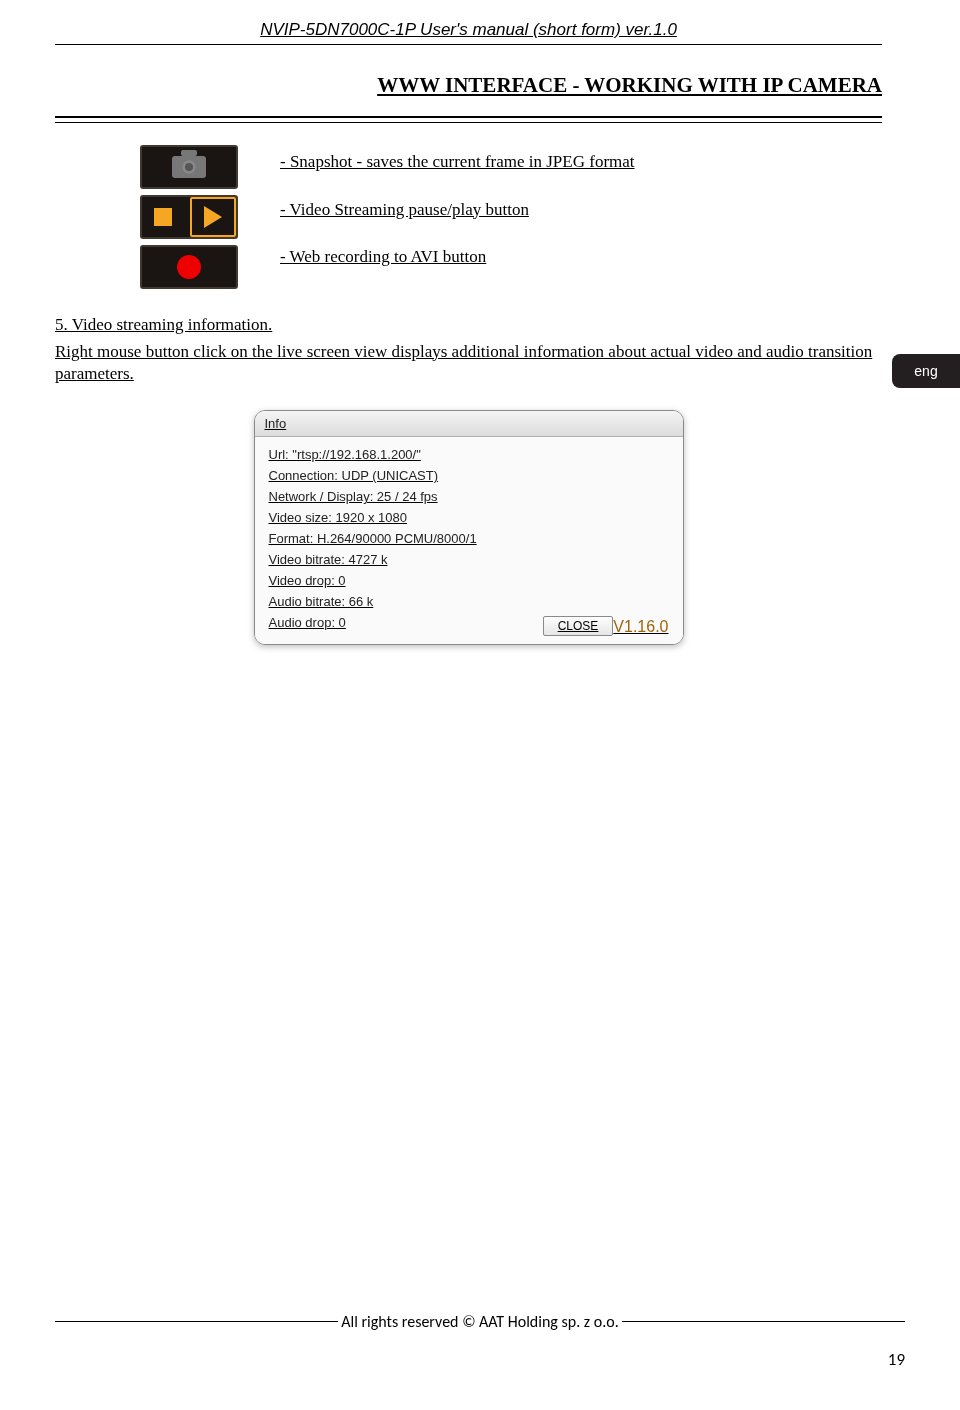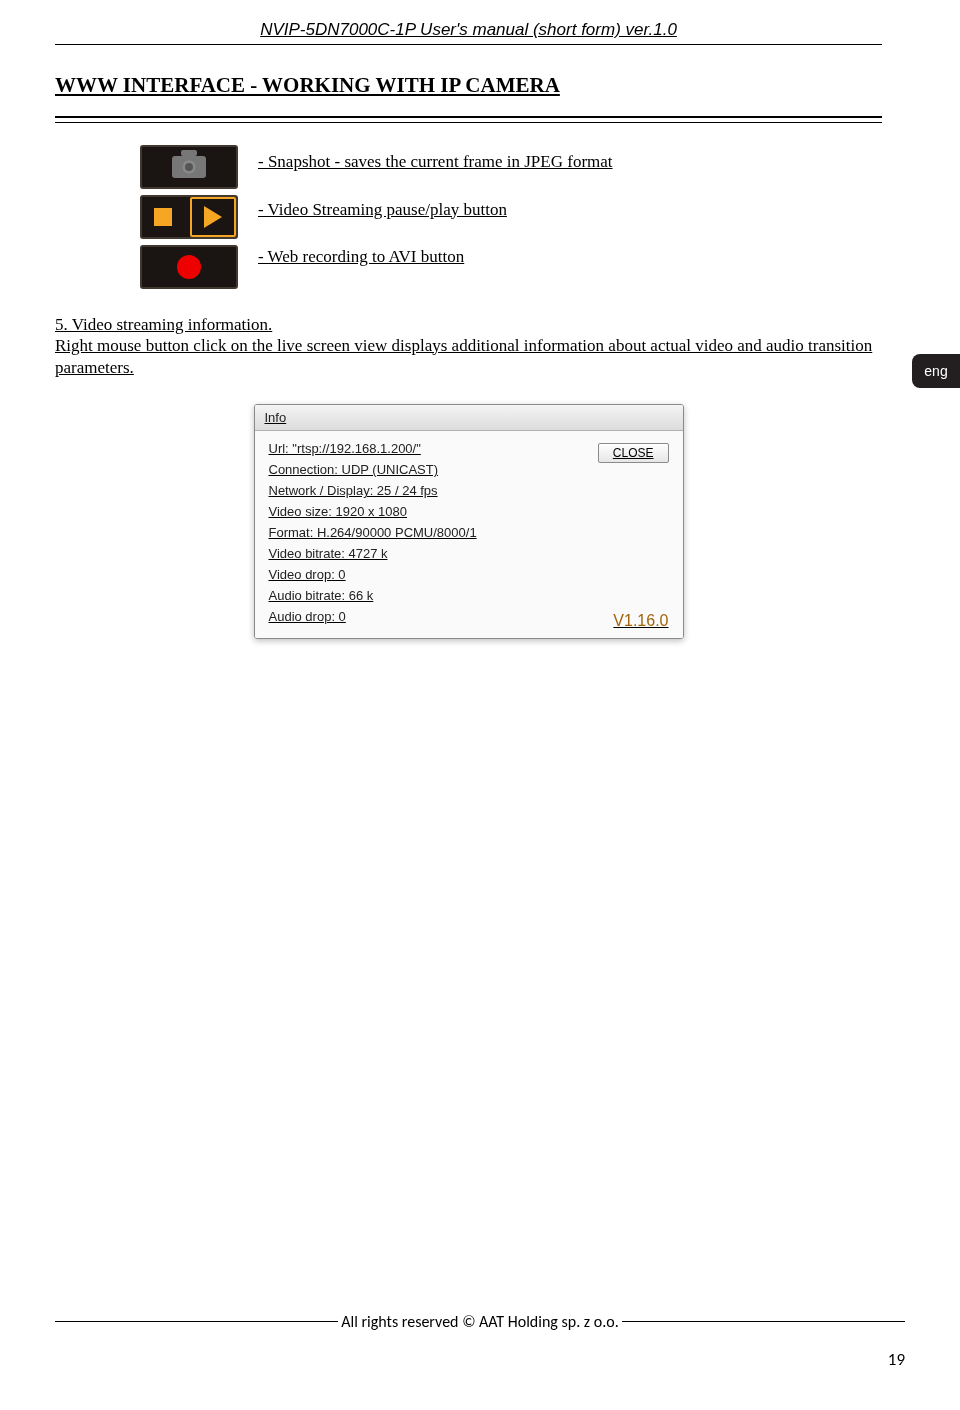--- a/index.html
+++ b/index.html
@@ -23,91 +23,91 @@
     font-style: italic;
     font-size: 17px;
     text-align: center;
     margin-bottom: 4px;
   }
   .hr-top { border: none; border-top: 1.5px solid #000; margin: 0 0 18px 0; }
   .section-title {
     font-family: "Times New Roman", serif;
     font-weight: bold;
     font-size: 21px;
-    text-align: left;
+    text-align: right;
     margin: 28px 0 18px 0;
   }
   .double-hr {
     border: none;
     border-top: 2px solid #000;
     border-bottom: 1px solid #000;
     height: 4px;
     margin: 0 0 22px 0;
   }
   .icon-block {
     display: flex;
-    gap: 20px;
+    gap: 42px;
     margin-left: 85px;
     margin-bottom: 18px;
   }
   .icon-stack { width: 98px; display:flex; flex-direction:column; gap:6px; }
   .icon-btn {
     background: #1a1512;
     border: 2px solid #413830;
     border-radius: 3px;
     height: 40px;
     display:flex; align-items:center; justify-content:center;
     gap:6px;
   }
   .descs { font-size: 17px; line-height: 1.5; padding-top: 4px; }
   .descs div { margin-bottom: 22px; }
   .para-heading { font-size: 17px; margin-top: 23px; }
-  .para-body { font-size: 17px; line-height:1.35;}
+  .para-body { font-size: 17px; margin-top: 6px; line-height:1.35;}
   .lang-tab {
     position: absolute;
     right: 0;
     top: 354px;
-    width: 48px;
+    width: 68px;
     height: 34px;
     background: #231f20;
     color: #fff;
     font-family: Arial, sans-serif;
     font-size: 14px;
     display:flex; align-items:center; justify-content:center;
     border-top-left-radius: 8px;
     border-bottom-left-radius: 8px;
   }
   
   .screenshot {
     width: 430px;
     margin: 24px auto 0 auto;
     font-family: "Segoe UI", Tahoma, sans-serif;
     font-size: 13px;
     color: #222;
   }
   .win-frame {
     border: 1px solid #8a8a8a;
-    border-radius: 3px;
+    border-radius: 11px;
     overflow: hidden;
     box-shadow: 0 2px 6px rgba(0,0,0,0.25);
   }
   .win-title {
     background: linear-gradient(#f4f4f4,#dcdcdc);
     border-bottom: 1px solid #b0b0b0;
     padding: 5px 10px;
     font-size: 13px;
   }
   .win-body {
     background: #fafafa;
     padding: 10px 14px 8px 14px;
     display:flex;
     justify-content: space-between;
   }
   .info-list div { margin-bottom: 6px; font-size: 13px; color:#222;}
-  .right-col { display:flex; flex-direction:column; justify-content:space-between; align-items:flex-end; padding-top:2px;}
+  .right-col { display:flex; flex-direction:row; justify-content:space-between; align-items:flex-end; padding-top:2px;}
   .close-btn {
     font-family: "Segoe UI", sans-serif;
     font-size: 12px;
     padding: 2px 14px;
     background: linear-gradient(#fefefe,#e6e6e6);
     border: 1px solid #8a8a8a;
     border-radius: 2px;
     cursor: pointer;
   }
   .footer {

